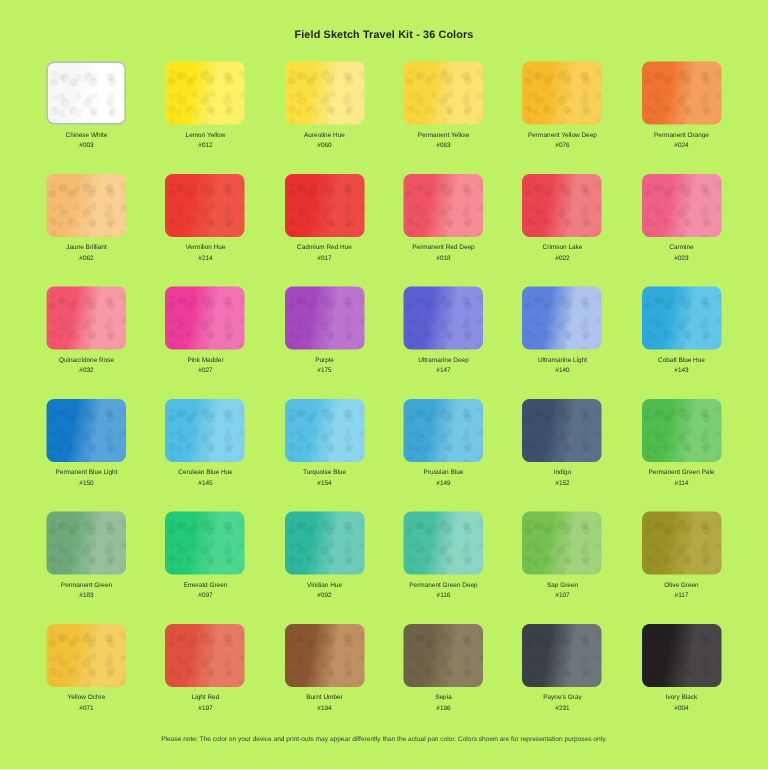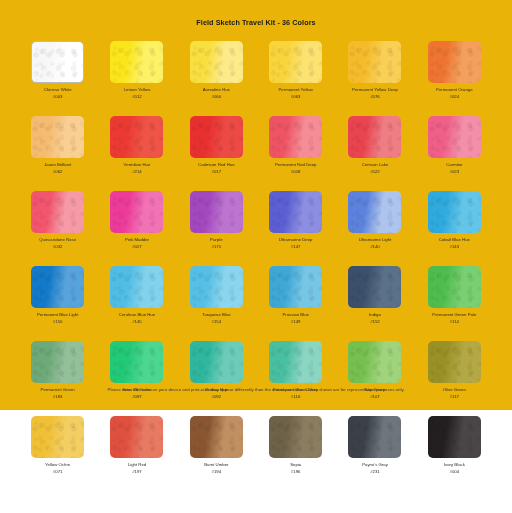--- a/index.html
+++ b/index.html
@@ -6,22 +6,22 @@
   * { box-sizing: border-box; }
   html, body {
     margin: 0; padding: 0;
     width: 512px; height: 513px;
     background: #ffffff;
     font-family: "Liberation Sans", sans-serif;
     overflow: hidden;
   }
   #sheet {
     position: relative;
-    width: 512px; height: 410px;
-    background: #eab308;
+    width: 512px; height: 513px;
+    background: #bef264;
     padding: 0;
   }
   #title {
     text-align: center;
     font-size: 7.2px;
     font-weight: bold;
     color: #1b1b1b;
     letter-spacing: 0.1px;
     padding-top: 19px;
     line-height: 1;

